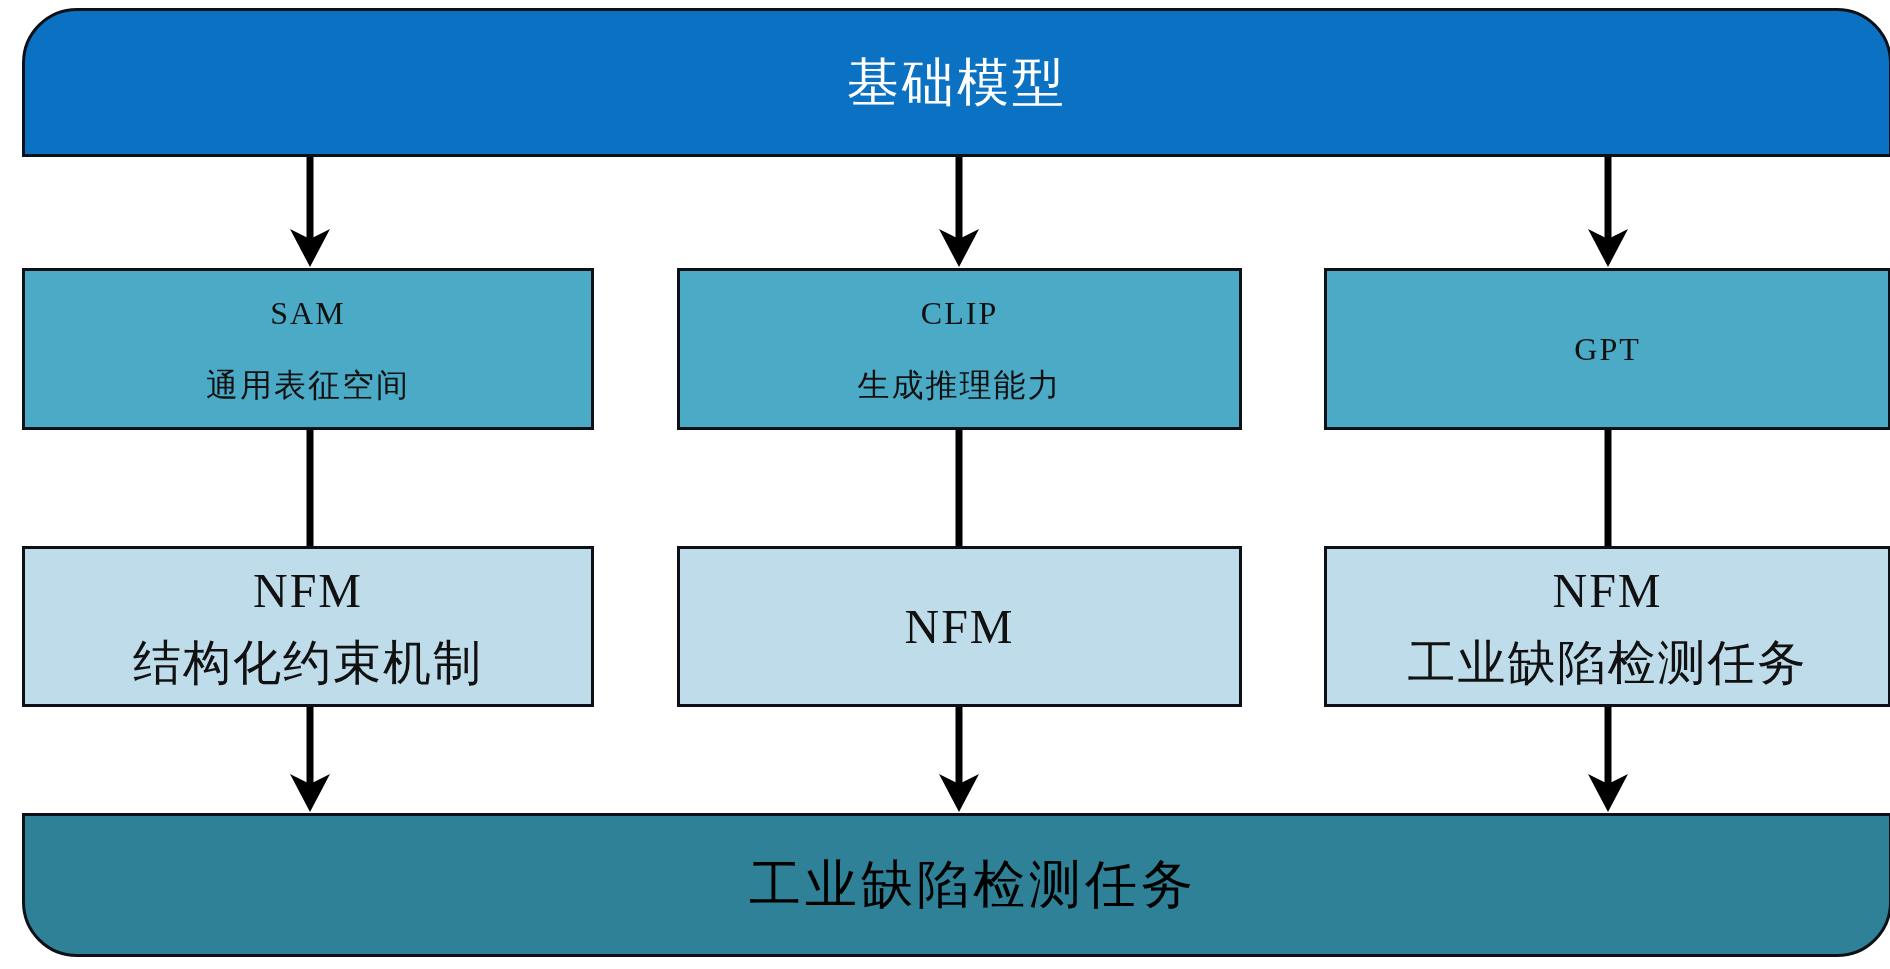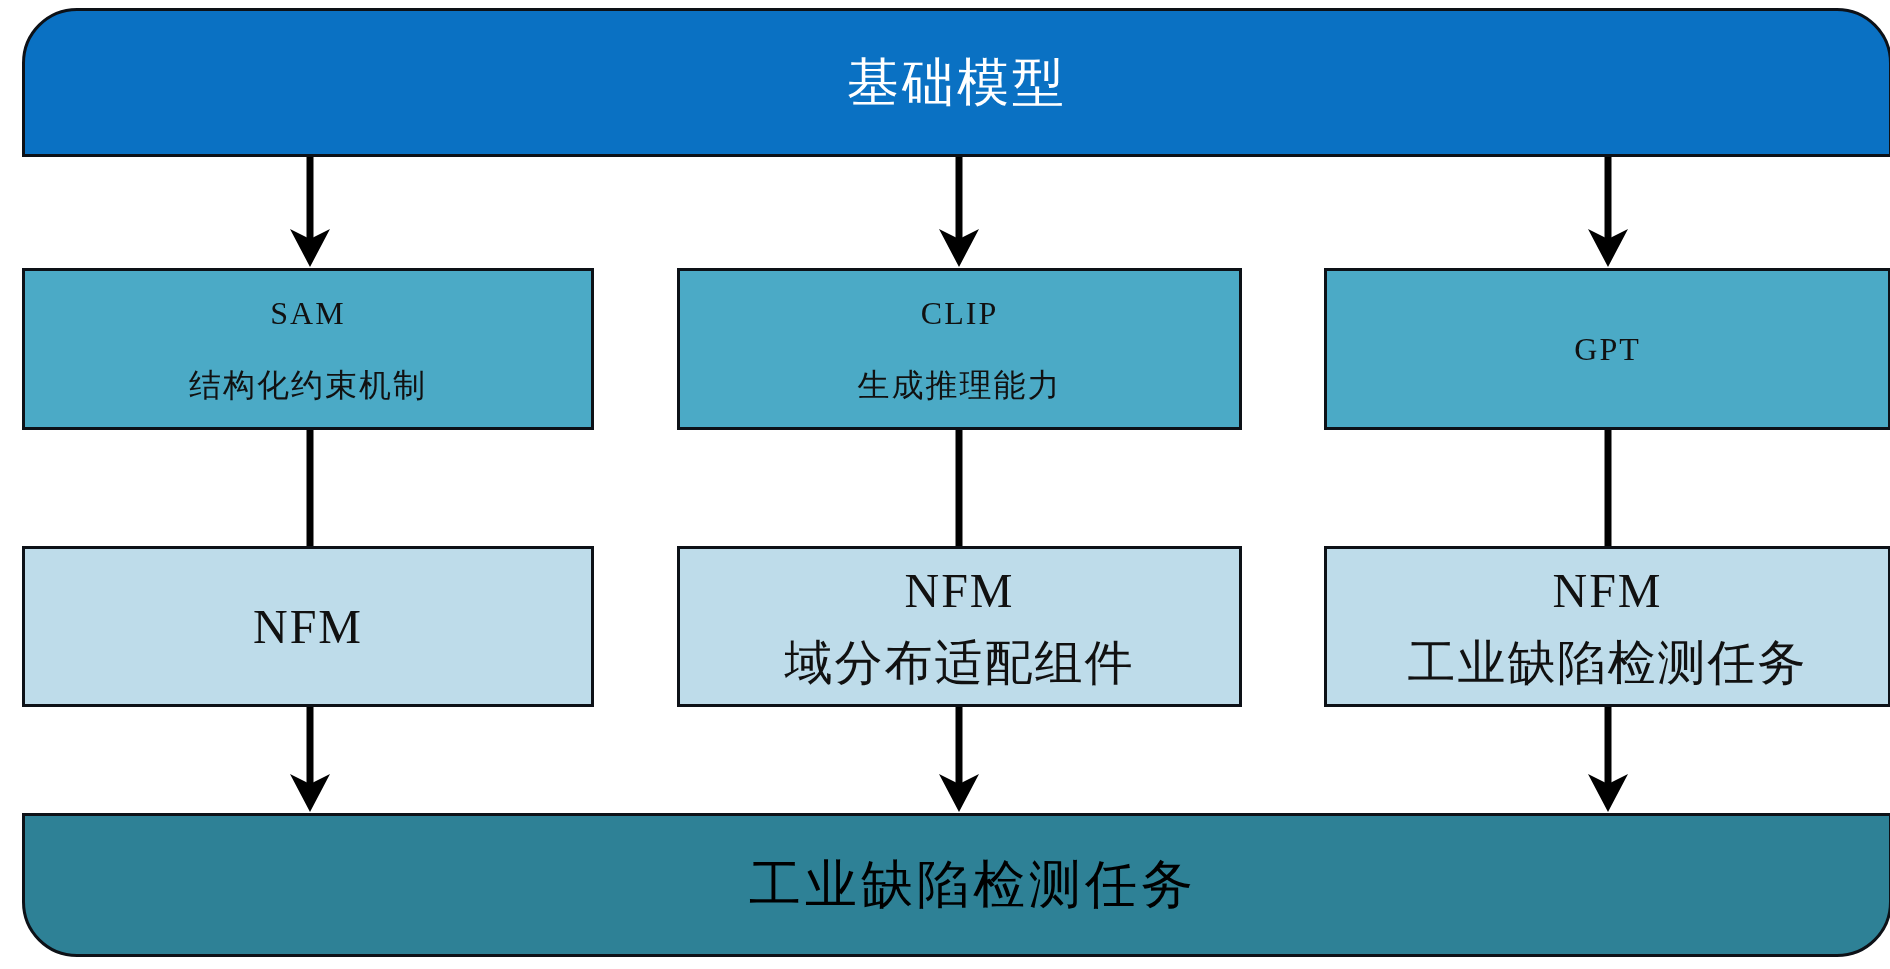--- a/index.html
+++ b/index.html
@@ -104,36 +104,36 @@
       <polygon class="arrowhead" points="1594,812 1574,774 1594,784 1614,774"></polygon>
     </g>
   </svg>
 
   <div class="node root-box">
     <span class="node-line">基础模型</span>
   </div>
 
   <div class="node model-box col-0">
     <span class="node-line">SAM</span>
-    <span class="node-line">结构化约束机制</span>
+    <span class="node-line">通用表征空间</span>
   </div>
   <div class="node model-box col-1">
     <span class="node-line">CLIP</span>
     <span class="node-line">生成推理能力</span>
   </div>
   <div class="node model-box col-2">
     <span class="node-line">GPT</span>
   </div>
 
   <div class="node nfm-box col-0">
     <span class="node-line">NFM</span>
+    <span class="node-line">结构化约束机制</span>
   </div>
   <div class="node nfm-box col-1">
     <span class="node-line">NFM</span>
-    <span class="node-line">域分布适配组件</span>
   </div>
   <div class="node nfm-box col-2">
     <span class="node-line">NFM</span>
     <span class="node-line">工业缺陷检测任务</span>
   </div>
 
   <div class="node sink-box">
     <span class="node-line">工业缺陷检测任务</span>
   </div>
 

